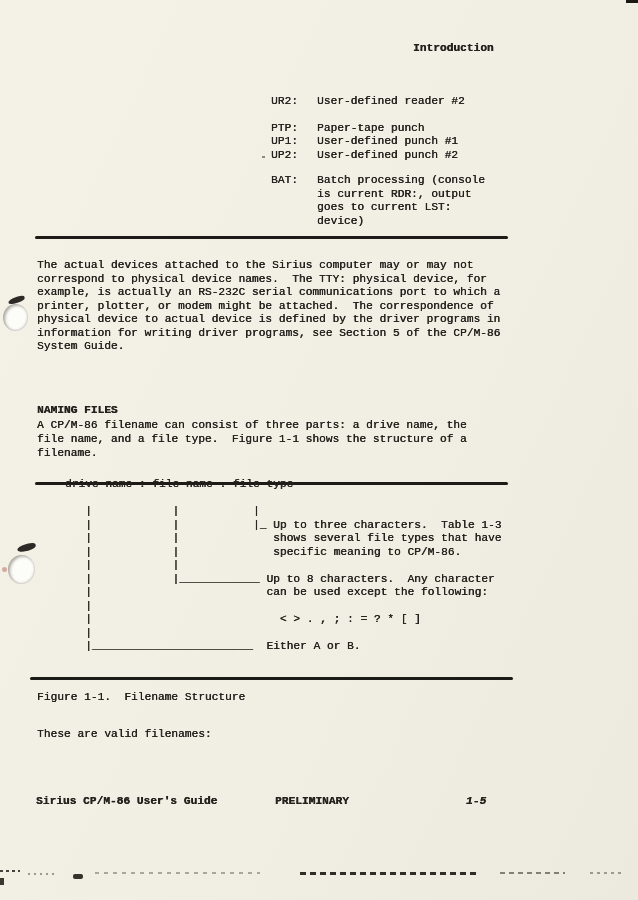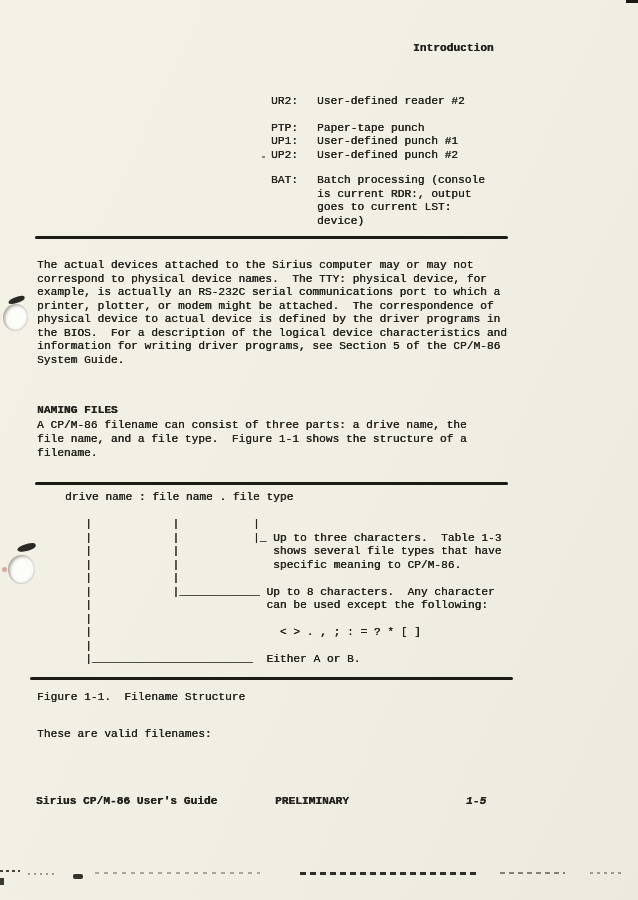--- a/index.html
+++ b/index.html
@@ -41,21 +41,21 @@
   .rule2{ left:35px; top:482px; width:473px; height:3px; }
   .rule3{ left:30px; top:677px; width:483px; height:2.5px; }
 
   
   .para1{ left:37px; top:259px; }
   .naming-heading{ left:37px; top:391px;margin-top:13px; }
   .para2{ left:37px; top:418px; line-height:14px; }
   .para2 .line{ min-height:14px; }
 
   
-  .figure{ left:65px; top:491px; }
+  .figure{ left:65px; top:478px; }
   .fig-caption{ left:37px; top:691px; }
   .valid-line{ left:37px; top:728px; }
 
   
   .footer-left{ left:36px; top:795px; }
   .footer-center{ left:275px; top:795px; }
   .footer-right{ left:466px; top:795px;font-style:italic; }
 
   
   .hole{
@@ -126,21 +126,20 @@
   </div>
 
   <div class="rule rule1"></div>
 
   <div class="abs para1">
     <div class="line">The actual devices attached to the Sirius computer may or may not</div>
     <div class="line">correspond to physical device names.  The TTY: physical device, for</div>
     <div class="line">example, is actually an RS-232C serial communications port to which a</div>
     <div class="line">printer, plotter, or modem might be attached.  The correspondence of</div>
     <div class="line">physical device to actual device is defined by the driver programs in</div>
-    <div class="line">the BIOS.  For a description of the logical device characteristics and</div>
     <div class="line"><span>information for writing driver programs, see Section 5 of the </span><span class="u">CP/M-86</span></div>
     <div class="line"><span class="u">System Guide</span><span>.</span></div>
   </div>
 
   <div class="abs naming-heading b u line">NAMING FILES</div>
 
   <div class="abs para2">
     <div class="line"><span>A CP/M-86 filename can consist of three parts: a </span><span class="u">drive name</span><span>, the</span></div>
     <div class="line"><span class="u">file name</span><span>, and a </span><span class="u">file type</span><span>.  Figure 1-1 shows the structure of a</span></div>
     <div class="line">filename.</div>

